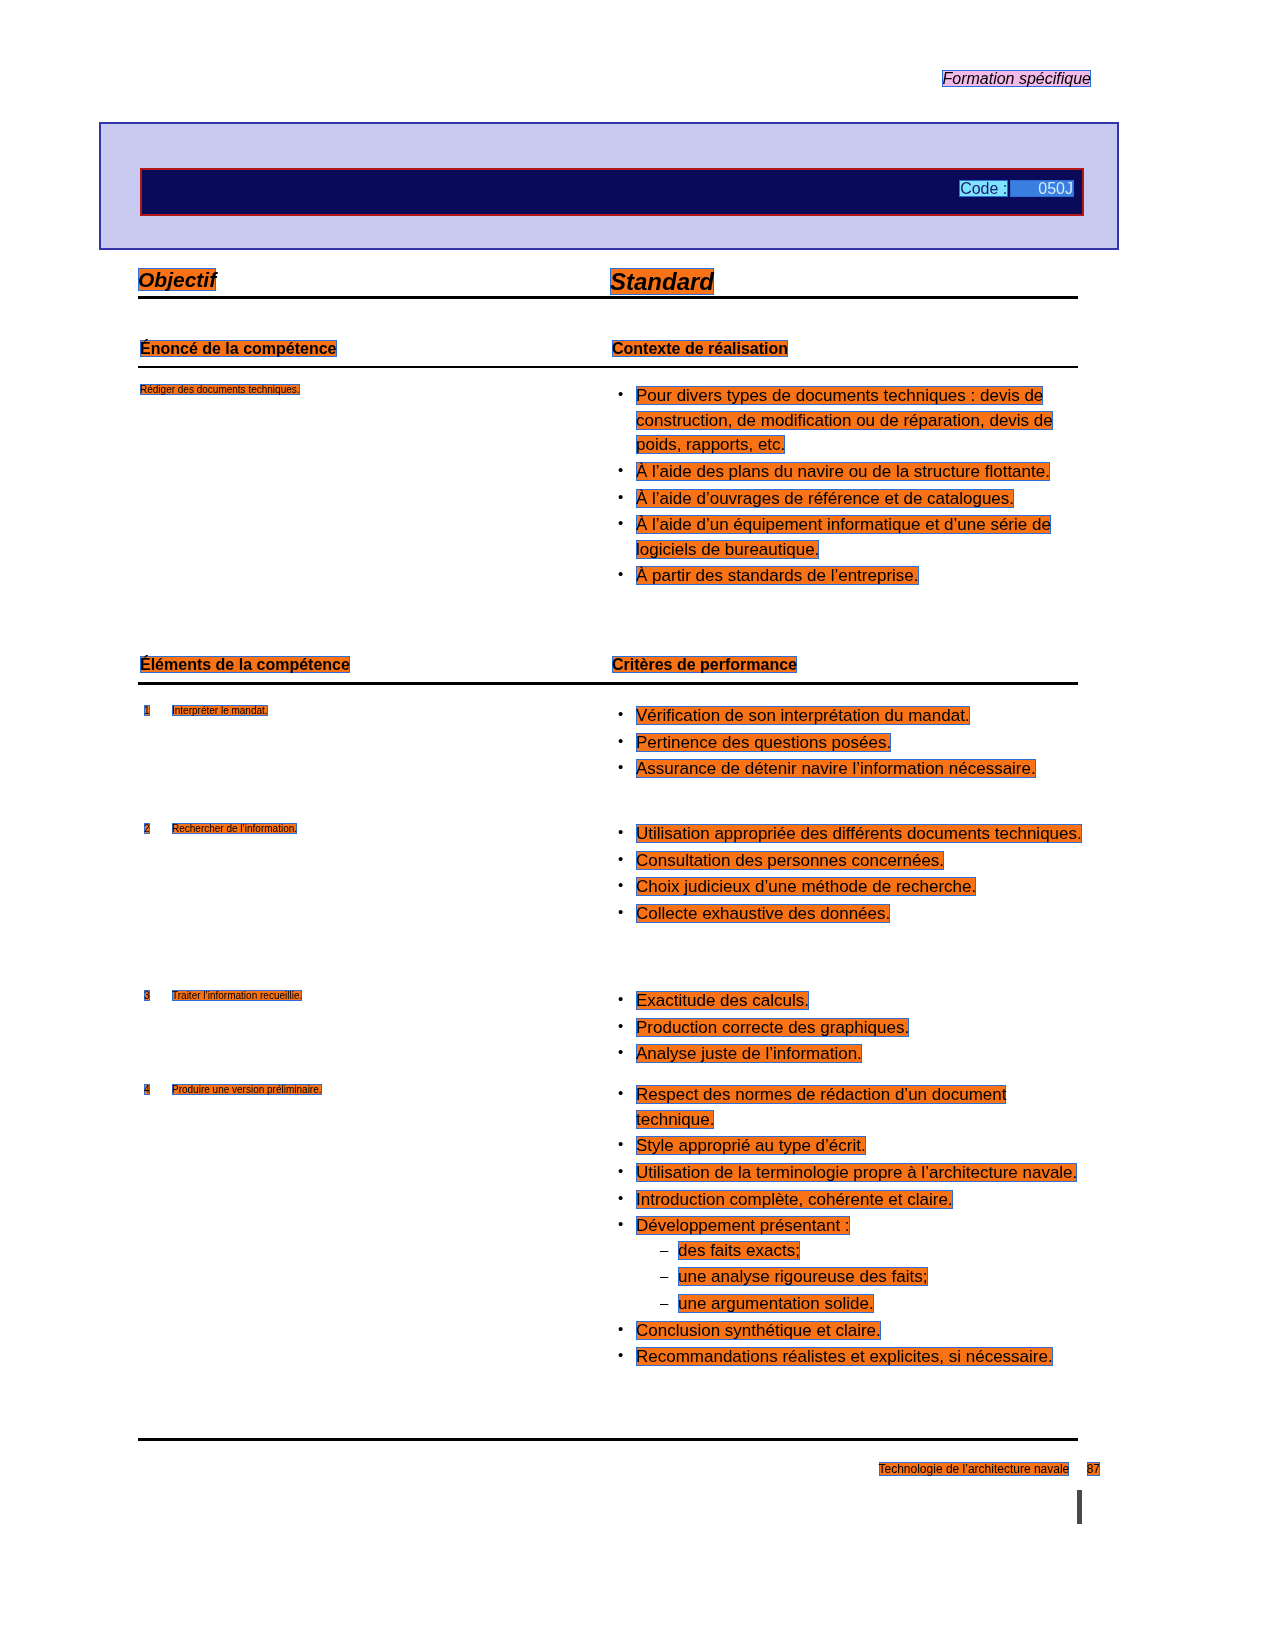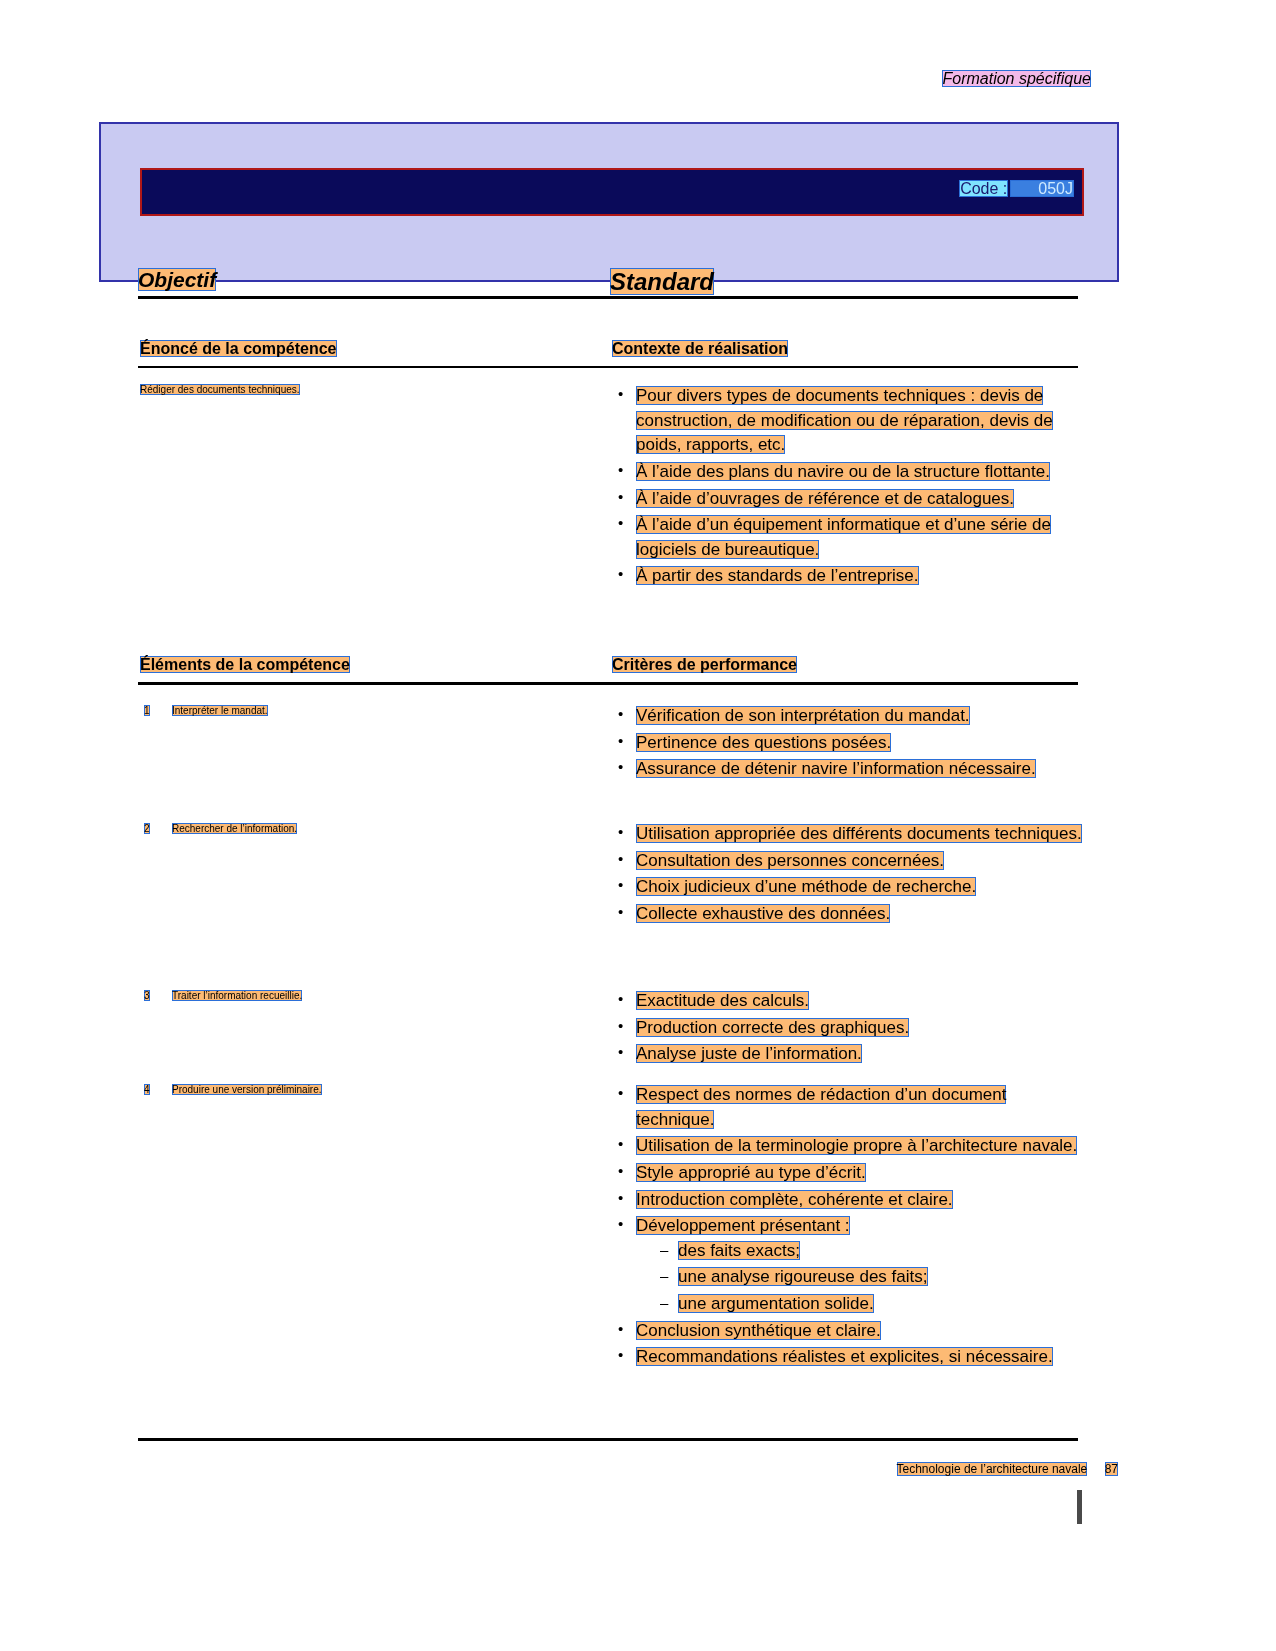--- a/index.html
+++ b/index.html
@@ -17,21 +17,21 @@
   }
   .page {
     position: absolute;
     left: 0; top: 0;
     width: 1276px;
     height: 1651px;
     padding-left: 22px;
   }
   
   .hl {
-    background: #fdba74;
+    background: #f97316;
     box-shadow: 0 0 0 1px #2b6fd8 inset;
     display: inline;
   }
   .hl-pink {
     background: #f3b9e8;
     box-shadow: 0 0 0 1px #2b6fd8 inset;
     display: inline;
   }
 
   
@@ -42,21 +42,21 @@
     font-size: 16px;
     font-style: italic;
   }
 
   
   .code-outer {
     position: absolute;
     left: 99px;
     top: 122px;
     width: 1020px;
-    height: 160px;
+    height: 128px;
     border: 2px solid #3333aa;
     background: #c9caf2;
     box-sizing: border-box;
   }
   .code-inner {
     position: absolute;
     left: 39px;
     top: 44px;
     width: 944px;
     height: 48px;
@@ -188,21 +188,21 @@
   .footer-rule {
     position: absolute;
     left: 138px;
     top: 1438px;
     width: 940px;
     height: 3px;
     background: #000;
   }
   .footer-text {
     position: absolute;
-    right: 180px;
+    right: 198px;
     top: 1462px;
     font-size: 12px;
     margin-left: 8px;
   }
   .caret {
     position: absolute;
     right: 216px;
     top: 1490px;
     width: 5px;
     height: 34px;
@@ -307,22 +307,22 @@
 
   <div class="col-left" style="top:1083px;">
     <div class="numitem">
       <span class="num"><span class="hl">4</span></span>
       <span class="hl">Produire une version préliminaire.</span>
     </div>
   </div>
   <div class="col-right" style="top:1083px;">
     <ul class="bullets">
       <li><span class="hl">Respect des normes de rédaction d’un document technique.</span></li>
+      <li><span class="hl">Style approprié au type d’écrit.</span></li>
       <li><span class="hl">Utilisation de la terminologie propre à l’architecture navale.</span></li>
-      <li><span class="hl">Style approprié au type d’écrit.</span></li>
       <li><span class="hl">Introduction complète, cohérente et claire.</span></li>
       <li>
         <span class="hl">Développement présentant :</span>
         <ul class="dash">
           <li><span class="hl">des faits exacts;</span></li>
           <li><span class="hl">une analyse rigoureuse des faits;</span></li>
           <li><span class="hl">une argumentation solide.</span></li>
         </ul>
       </li>
       <li><span class="hl">Conclusion synthétique et claire.</span></li>

